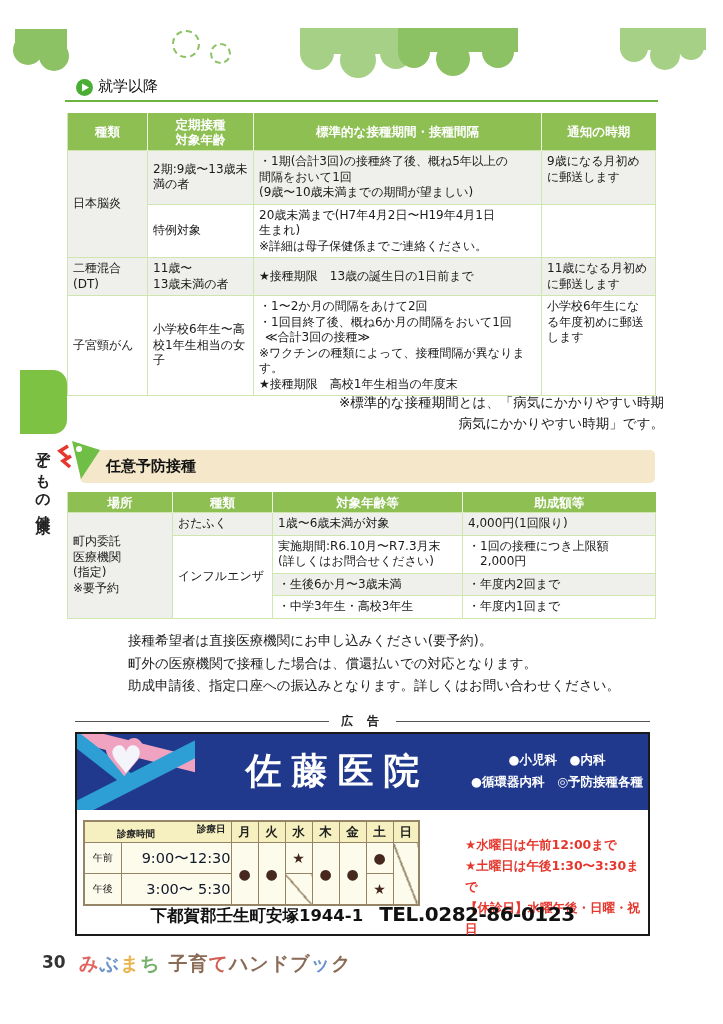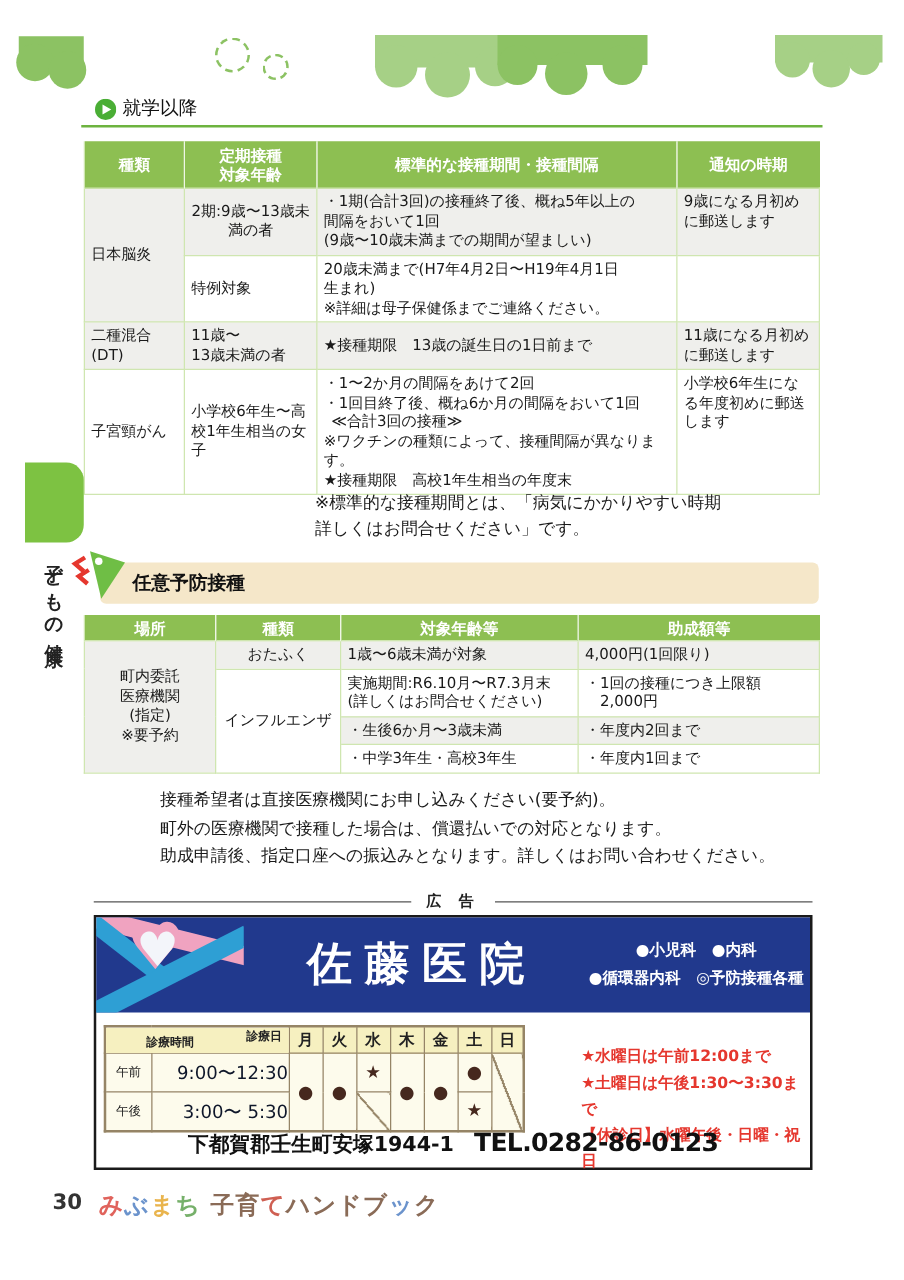--- a/index.html
+++ b/index.html
@@ -20,28 +20,28 @@
 
   
   table.vt{border-collapse:collapse;table-layout:fixed;width:100%;}
   table.vt th{background:#8dbf52;color:#fff;font-weight:bold;font-size:12.5px;text-align:center;
               border-left:1px solid rgba(255,255,255,.85);padding:2px 2px;line-height:15px;}
   table.vt th:first-child{border-left:1px solid #cfe6b0;}
   table.vt td{border:1px solid #cfe6b0;font-size:12px;line-height:15.5px;vertical-align:middle;
               padding:3px 5px;background:#fff;color:#1a1a1a;}
   table.vt td.g{background:#efefec;}
   table.vt td.top{vertical-align:top;}
-  table.vt td.center{text-align:center;}
+  table.vt td.center{text-align:left;}
   table.vt .bold{font-weight:normal;}
   .t1wrap{left:67px;top:113px;width:588px;}
   .t1 thead th{height:33px;}
   .t2wrap{left:67px;top:492px;width:588px;}
   .t2 thead th{height:16px;margin-left:25px;}
 
-  .note-block{left:252px;top:392px;width:412px;text-align:left;font-size:13.5px;line-height:21px;}
+  .note-block{left:252px;top:392px;width:412px;text-align:right;font-size:13.5px;line-height:21px;}
 
   
   .beige-bar{left:80px;top:450px;width:575px;height:33px;background:#f5e7c9;border-radius:5px;}
   .sec2-title{left:106px;top:457px;font-size:15px;font-weight:bold;color:#111;}
   .dart{left:56px;top:438px;}
 
   .notes-block{left:88px;top:629px;font-size:13.5px;line-height:22.5px;color:#1a1a1a;margin-left:40px;}
 
   
   .ad-divider{left:75px;top:713px;width:575px;display:flex;align-items:center;gap:12px;}
@@ -176,21 +176,21 @@
             <div>★接種期限　高校1年生相当の年度末</div>
           </td>
           <td class="top">小学校6年生になる年度初めに郵送します</td>
         </tr>
       </tbody>
     </table>
   </div>
 
   <div class="abs note-block">
     <div>※標準的な接種期間とは、「病気にかかりやすい時期</div>
-    <div>詳しくはお問合せください」です。</div>
+    <div>病気にかかりやすい時期」です。</div>
   </div>
 
   <div class="abs beige-bar"></div>
   <svg class="abs dart" width="46" height="44" viewBox="0 0 46 44">
     <polygon points="16,3 44,12 25,41" fill="#6fbe45"></polygon>
     <circle cx="23" cy="11" r="3" fill="#ffffff"></circle>
     <polyline points="12,8 4,13 11,19" stroke="#e5372e" stroke-width="3.5" fill="none"></polyline>
     <polyline points="15,18 7,23 14,29" stroke="#e5372e" stroke-width="3.5" fill="none"></polyline>
   </svg>
   <div class="abs sec2-title">任意予防接種</div>

